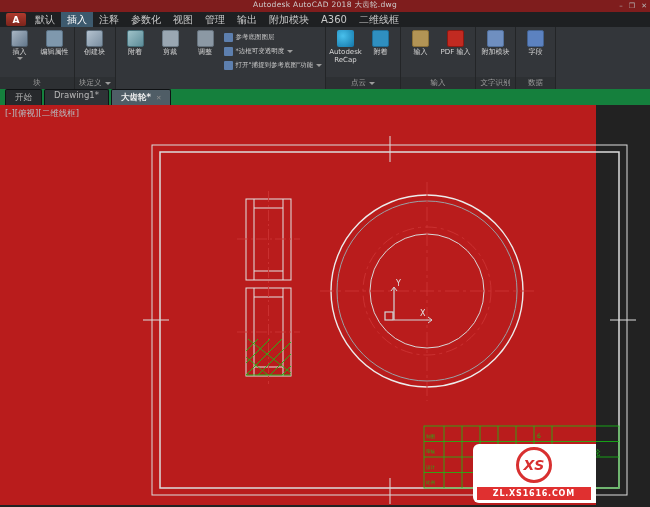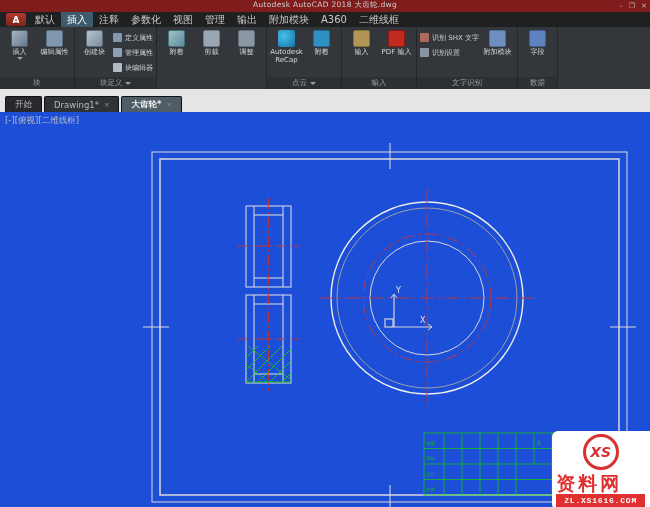--- a/index.html
+++ b/index.html
@@ -44,38 +44,38 @@
   .i-recap{background:radial-gradient(circle at 35% 35%,#49c0ec,#1275a8);border-radius:50%;}
   .i-pcattach{background:#2f8fc0;border:1px solid #1f6d96;}
   .i-import{background:#b29455;border:1px solid #8a7038;}
   .i-pdf{background:#c12a21;border:1px solid #8d1812;}
   .i-shx{background:#b0695f;}
   .i-set{background:#8a94a0;}
   .i-comb{background:#6f8fc0;border:1px solid #52709c;}
   .i-field{background:#5c82c0;border:1px solid #42618f;}
 
   
-  .filetabs{height:23px;background:#e5e5e5;display:flex;align-items:flex-end;padding-left:5px;gap:2px;}
+  .filetabs{height:16px;background:#15803d;display:flex;align-items:center;padding-left:5px;gap:2px;}
   .ftab{height:16px;display:flex;align-items:center;gap:5px;padding:0 9px;font-size:8.5px;color:#b8b8b8;background:#27292c;border:1px solid #101214;border-bottom:none;border-radius:2px 2px 0 0;white-space:nowrap;}
-  .ftab.mid{background:#2f3236;}
+  .ftab.mid{background:#2f3236;flex-direction:column;}
   .ftab.active{background:#4f5d66;color:#f0f0f0;font-weight:bold;}
   .tclose{font-size:6.5px;color:#8f8f8f;}
 
   
-  .canvas{position:relative;width:650px;height:400px;background:#1d4ed8;}
+  .canvas{position:relative;width:596px;height:400px;background:#b91c1c;}
   .vp-label{position:absolute;left:5px;top:3px;font-size:8.5px;color:#b6bdc2;z-index:2;}
   svg{display:block;}
   svg text{font-family:"DejaVu Sans","Liberation Sans",sans-serif;}
 
   
   .watermark{position:absolute;right:0;bottom:2px;background:#fff;border-radius:6px 0 0 6px;display:flex;align-items:center;padding:3px 5px 3px 4px;gap:4px;z-index:3;flex-direction:column;}
   .wm-logo{width:36px;height:36px;border-radius:50%;border:3px solid #d83030;color:#d83030;font-weight:bold;font-style:italic;font-size:14px;display:flex;align-items:center;justify-content:center;background:#fff;flex:0 0 auto;}
   .wm-col{display:flex;flex-direction:column;}
   .wm-name{color:#e03030;font-size:19px;font-weight:bold;letter-spacing:3px;line-height:1.05;}
-  .wm-site{background:#e03030;color:#fff;font-size:8px;font-weight:bold;text-align:center;padding:2px 8px;letter-spacing:.8px;font-family:Liberation Mono, monospace;}
+  .wm-site{background:#e03030;color:#fff;font-size:8px;font-weight:bold;text-align:center;padding:2px 16px;letter-spacing:.8px;}
 </style>
 </head>
 <body>
 
 <div class="app">
 
   <div class="titlebar">
     <div class="title">Autodesk AutoCAD 2018  大齿轮.dwg</div>
     <div class="win-controls">
       <span>–</span>
@@ -116,34 +116,20 @@
           <span>块</span>
         </div>
     </div>
 
     <div class="panel">
       <div class="pc">
         <div class="rb-big">
           <span class="bicon i-create"></span>
           <span>创建块</span>
         </div>
-        <div class="rb-col">
-          <div class="rb-small">
-            <span class="sicon i-defattr"></span>
-            <span>定义属性</span>
-          </div>
-          <div class="rb-small">
-            <span class="sicon i-manattr"></span>
-            <span>管理属性</span>
-          </div>
-          <div class="rb-small">
-            <span class="sicon i-bedit"></span>
-            <span>块编辑器</span>
-          </div>
-        </div>
       </div>
       <div class="plabel">
           <span>块定义</span>
           <span class="caret-dn"></span>
         </div>
     </div>
 
     <div class="panel">
       <div class="pc">
         <div class="rb-big">
@@ -151,20 +137,36 @@
           <span>附着</span>
         </div>
         <div class="rb-big">
           <span class="bicon i-clip"></span>
           <span>剪裁</span>
         </div>
         <div class="rb-big">
           <span class="bicon i-adjust"></span>
           <span>调整</span>
         </div>
+        <div class="rb-col">
+          <div class="rb-small tiny">
+            <span class="sicon i-ul"></span>
+            <span>参考底图图层</span>
+          </div>
+          <div class="rb-small tiny">
+            <span class="sicon i-ul"></span>
+            <span>*边框可变透明度</span>
+            <span class="caret-dn"></span>
+          </div>
+          <div class="rb-small tiny">
+            <span class="sicon i-ul"></span>
+            <span>打开"捕捉到参考底图"功能</span>
+            <span class="caret-dn"></span>
+          </div>
+        </div>
       </div>
     </div>
 
     <div class="panel">
       <div class="pc">
         <div class="rb-big">
           <span class="bicon i-recap"></span>
           <span>Autodesk ReCap</span>
         </div>
         <div class="rb-big">
@@ -189,30 +191,20 @@
           <span>PDF 输入</span>
         </div>
       </div>
       <div class="plabel">
           <span>输入</span>
         </div>
     </div>
 
     <div class="panel">
       <div class="pc">
-        <div class="rb-col">
-          <div class="rb-small">
-            <span class="sicon i-shx"></span>
-            <span>识别 SHX 文字</span>
-          </div>
-          <div class="rb-small">
-            <span class="sicon i-set"></span>
-            <span>识别设置</span>
-          </div>
-        </div>
         <div class="rb-big">
           <span class="bicon i-comb"></span>
           <span>附加模块</span>
         </div>
       </div>
       <div class="plabel">
           <span>文字识别</span>
         </div>
     </div>
 
@@ -299,19 +291,18 @@
       <text x="537" y="333" font-size="6" fill="#14c014">6</text>
       <text x="426" y="333" font-size="4.5" fill="#14c014">制图</text>
       <text x="426" y="348" font-size="4.5" fill="#14c014">审核</text>
       <text x="426" y="364" font-size="4.5" fill="#14c014">设计</text>
       <text x="426" y="379" font-size="4.5" fill="#14c014">比例</text>
     </svg>
 
     <div class="watermark">
       <div class="wm-logo">XS</div>
       <div class="wm-col">
-        <div class="wm-name">资料网</div>
         <div class="wm-site">ZL.XS1616.COM</div>
       </div>
     </div>
   </div>
 
 </div>
 
 </body></html>

